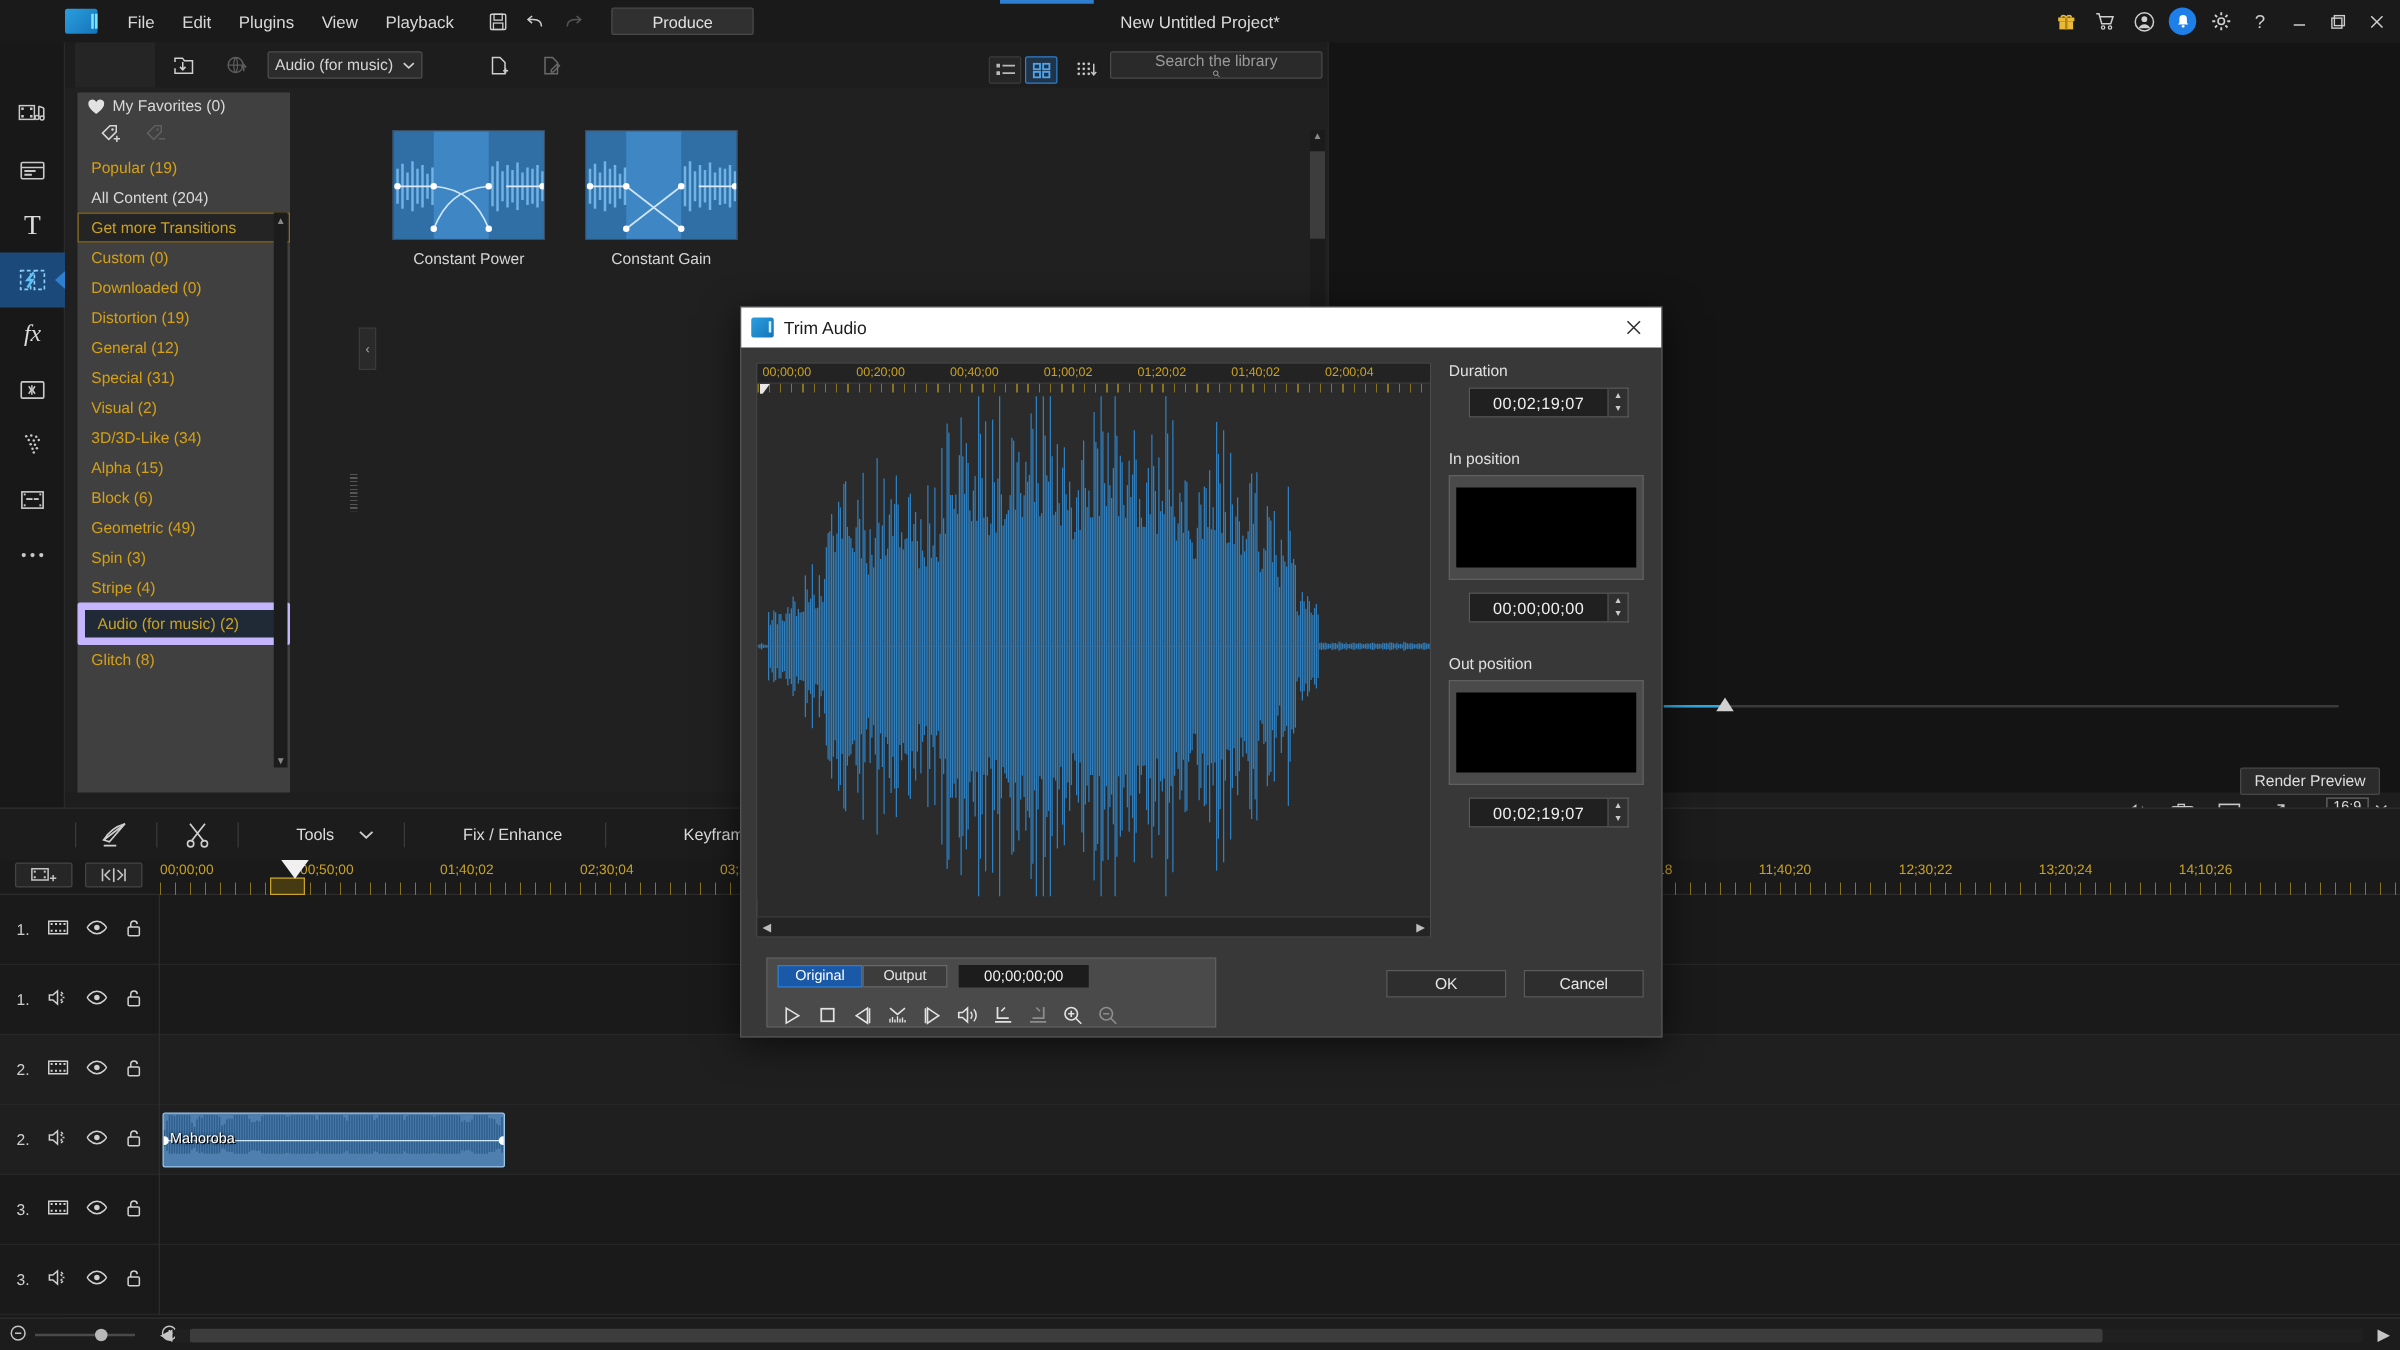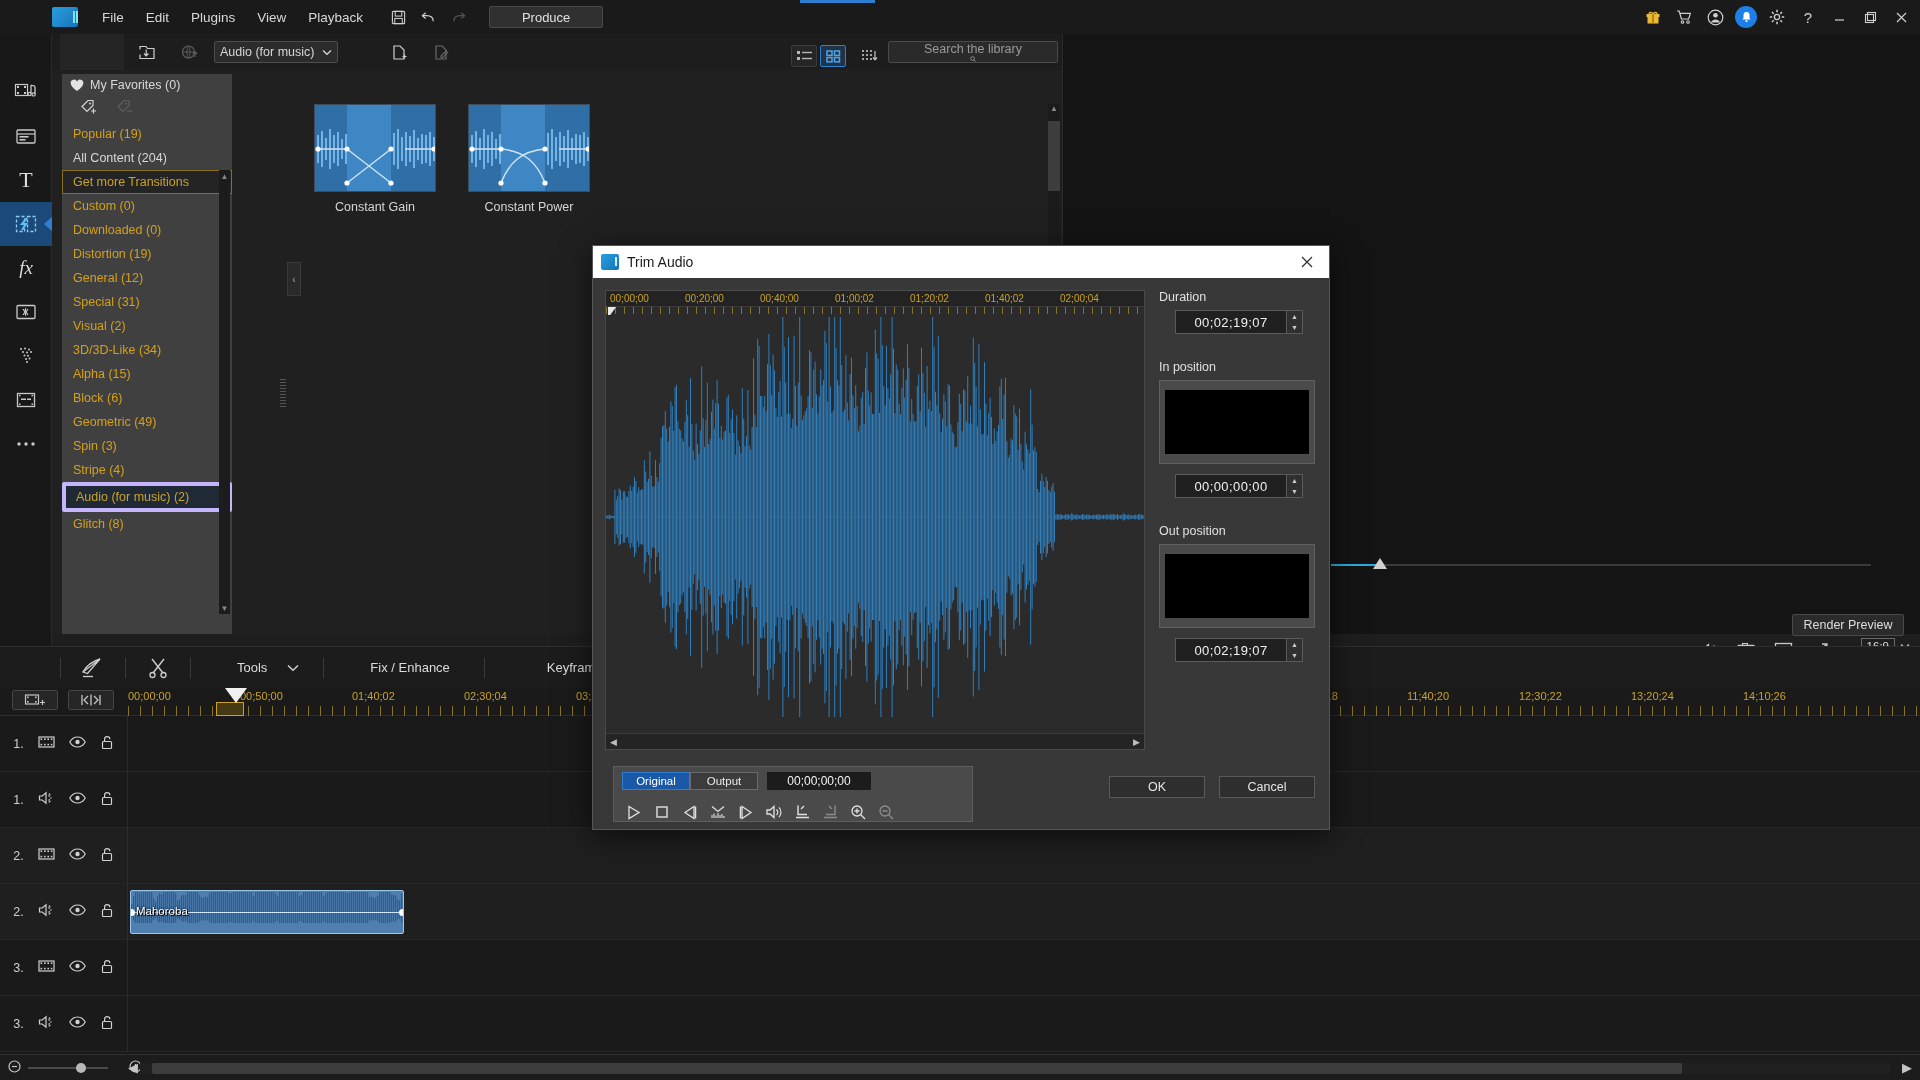--- a/index.html
+++ b/index.html
@@ -44,21 +44,21 @@
   .vbtn.sel{border-color:#2f7fd0;background:#203449;color:#4fa3e8;}
   .searchbox{width:170px;height:22px;background:#2a2a2a;border:1px solid #4a4a4a;border-radius:2px;display:flex;align-items:center;padding:0 6px;justify-content:space-between;}
   .searchbox span{font-size:12.5px;color:#9a9a9a;}
 
   .tree{position:absolute;left:10px;top:40px;width:170px;height:560px;background:#404040;font-size:12.5px;}
   .tr-fav{display:flex;align-items:center;gap:6px;padding:4px 2px 4px 8px;color:#d8d8d8;}
   .tagrow{display:flex;gap:14px;padding:2px 0 6px 18px;}
   .tr-item{padding:4px 2px 4px 10px;color:#c9a227;border:1px solid transparent;}
   .tr-item.gold{color:#d4a017;}
   .tr-item.sel-gold{border:1px solid #8a6d1d;background:#242424;}
-  .tr-item.sel-blue{border:4px solid #c4b5fd;background:#1f2a36;border-radius:2px;}
+  .tr-item.sel-blue{border:6px solid #c4b5fd;background:#1f2a36;border-radius:2px;}
   .tr-scroll{position:absolute;right:2px;top:96px;width:11px;height:444px;background:#1c1c1c;}
   .tr-scroll .up,.tr-scroll .dn{width:11px;height:12px;display:flex;align-items:center;justify-content:center;color:#888;font-size:8px;}
   .collapse-h{position:absolute;left:235px;top:228px;width:14px;height:34px;background:#2a2a2a;border:1px solid #3a3a3a;display:flex;align-items:center;justify-content:center;color:#aaa;font-size:10px;}
   .grip{position:absolute;left:228px;top:345px;width:6px;height:30px;background:repeating-linear-gradient(to bottom,#555 0 1px,transparent 1px 3px);}
 
   .thumbs{position:absolute;left:262px;top:70px;display:flex;gap:32px;}
   .thumb{width:122px;}
   .thumb .art{width:122px;height:88px;border:1px solid #3b4d5e;position:relative;overflow:hidden;background:#2e6ca3;}
   .thumb .cap{text-align:center;font-size:12.5px;margin-top:8px;color:#d5d5d5;}
   .lib-scroll{position:absolute;right:2px;top:70px;width:12px;height:520px;background:#1b1b1b;}
@@ -166,20 +166,21 @@
         </svg>
     </div>
     <div class="ticon">
       <svg width="17" height="15" viewBox="0 0 18 16">
           <path d="M4 12c0-4 3-6 7-6h4" fill="none" stroke="#555" stroke-width="1.3"></path>
           <path d="M12 3l3.5 3L12 9" fill="none" stroke="#555" stroke-width="1.3"></path>
         </svg>
     </div>
   </div>
   <div class="produce">Produce</div>
+  <div class="proj-title">New Untitled Project*</div>
   <div class="tabstrip"></div>
   <div class="tb-right">
     <div class="ic">
       <svg width="16" height="16" viewBox="0 0 16 16">
           <rect x="1.5" y="5" width="13" height="3" fill="#e8b93a"></rect>
           <rect x="2.5" y="8" width="11" height="6.5" fill="#e8b93a"></rect>
           <rect x="7" y="5" width="2" height="9.5" fill="#b8860b"></rect>
           <path d="M8 5c-1-2-4-2-4 0" fill="none" stroke="#e8b93a" stroke-width="1.3"></path>
           <path d="M8 5c1-2 4-2 4 0" fill="none" stroke="#e8b93a" stroke-width="1.3"></path>
         </svg>
@@ -448,20 +449,62 @@
     <div class="tr-scroll">
       <div class="up">▲</div>
       <div style="position:absolute;bottom:0;" class="dn">▼</div>
     </div>
   </div>
 
   <div class="collapse-h">‹</div>
   <div class="grip"></div>
 
   <div class="thumbs">
+    <div class="thumb">
+      <div class="art">
+        <svg width="122" height="88" viewBox="0 0 122 88" preserveAspectRatio="none">
+          <rect width="122" height="88" fill="#2f6fa6"></rect>
+          <rect x="32" y="0" width="44" height="88" fill="#3f86c4"></rect>
+          <g fill="#70b3e4">
+            <rect x="2" y="30" width="2" height="28"></rect>
+              <rect x="6" y="26" width="2" height="36"></rect>
+              <rect x="10" y="33" width="2" height="22"></rect>
+            <rect x="14" y="24" width="2" height="40"></rect>
+              <rect x="18" y="30" width="2" height="28"></rect>
+              <rect x="22" y="27" width="2" height="34"></rect>
+            <rect x="26" y="34" width="2" height="20"></rect>
+              <rect x="30" y="29" width="2" height="30"></rect>
+            <rect x="78" y="28" width="2" height="32"></rect>
+              <rect x="82" y="24" width="2" height="40"></rect>
+              <rect x="86" y="32" width="2" height="24"></rect>
+            <rect x="90" y="27" width="2" height="34"></rect>
+              <rect x="94" y="31" width="2" height="26"></rect>
+              <rect x="98" y="25" width="2" height="38"></rect>
+            <rect x="102" y="33" width="2" height="22"></rect>
+              <rect x="106" y="29" width="2" height="30"></rect>
+              <rect x="110" y="30" width="2" height="28"></rect>
+            <rect x="114" y="27" width="2" height="34"></rect>
+              <rect x="118" y="32" width="2" height="24"></rect>
+          </g>
+          <path d="M2 44h30" stroke="#dce9f5" stroke-width="1.4"></path>
+          <path d="M90 44h30" stroke="#dce9f5" stroke-width="1.4"></path>
+          <path d="M32 44C56 46 68 58 76 78" stroke="#cfe5f7" stroke-width="1.4" fill="none"></path>
+          <path d="M32 78C40 58 52 46 76 44" stroke="#cfe5f7" stroke-width="1.4" fill="none"></path>
+          <g fill="#ffffff">
+              <circle cx="3" cy="44" r="2.6"></circle>
+              <circle cx="32" cy="44" r="2.6"></circle>
+              <circle cx="76" cy="44" r="2.6"></circle>
+              <circle cx="119" cy="44" r="2.6"></circle>
+              <circle cx="32" cy="78" r="2.6"></circle>
+              <circle cx="76" cy="78" r="2.6"></circle>
+            </g>
+        </svg>
+      </div>
+      <div class="cap">Constant Power</div>
+    </div>
     <div class="thumb">
       <div class="art">
         <svg width="122" height="88" viewBox="0 0 122 88" preserveAspectRatio="none">
           <rect width="122" height="88" fill="#2f6fa6"></rect>
           <rect x="32" y="0" width="44" height="88" fill="#3f86c4"></rect>
           <g fill="#70b3e4">
             <rect x="2" y="30" width="2" height="28"></rect>
               <rect x="6" y="26" width="2" height="36"></rect>
               <rect x="10" y="33" width="2" height="22"></rect>
             <rect x="14" y="24" width="2" height="40"></rect>
@@ -489,62 +532,20 @@
               <circle cx="3" cy="44" r="2.6"></circle>
               <circle cx="32" cy="44" r="2.6"></circle>
               <circle cx="76" cy="44" r="2.6"></circle>
               <circle cx="119" cy="44" r="2.6"></circle>
               <circle cx="32" cy="78" r="2.6"></circle>
               <circle cx="76" cy="78" r="2.6"></circle>
             </g>
         </svg>
       </div>
       <div class="cap">Constant Gain</div>
-    </div>
-    <div class="thumb">
-      <div class="art">
-        <svg width="122" height="88" viewBox="0 0 122 88" preserveAspectRatio="none">
-          <rect width="122" height="88" fill="#2f6fa6"></rect>
-          <rect x="32" y="0" width="44" height="88" fill="#3f86c4"></rect>
-          <g fill="#70b3e4">
-            <rect x="2" y="30" width="2" height="28"></rect>
-              <rect x="6" y="26" width="2" height="36"></rect>
-              <rect x="10" y="33" width="2" height="22"></rect>
-            <rect x="14" y="24" width="2" height="40"></rect>
-              <rect x="18" y="30" width="2" height="28"></rect>
-              <rect x="22" y="27" width="2" height="34"></rect>
-            <rect x="26" y="34" width="2" height="20"></rect>
-              <rect x="30" y="29" width="2" height="30"></rect>
-            <rect x="78" y="28" width="2" height="32"></rect>
-              <rect x="82" y="24" width="2" height="40"></rect>
-              <rect x="86" y="32" width="2" height="24"></rect>
-            <rect x="90" y="27" width="2" height="34"></rect>
-              <rect x="94" y="31" width="2" height="26"></rect>
-              <rect x="98" y="25" width="2" height="38"></rect>
-            <rect x="102" y="33" width="2" height="22"></rect>
-              <rect x="106" y="29" width="2" height="30"></rect>
-              <rect x="110" y="30" width="2" height="28"></rect>
-            <rect x="114" y="27" width="2" height="34"></rect>
-              <rect x="118" y="32" width="2" height="24"></rect>
-          </g>
-          <path d="M2 44h30" stroke="#dce9f5" stroke-width="1.4"></path>
-          <path d="M90 44h30" stroke="#dce9f5" stroke-width="1.4"></path>
-          <path d="M32 44C56 46 68 58 76 78" stroke="#cfe5f7" stroke-width="1.4" fill="none"></path>
-          <path d="M32 78C40 58 52 46 76 44" stroke="#cfe5f7" stroke-width="1.4" fill="none"></path>
-          <g fill="#ffffff">
-              <circle cx="3" cy="44" r="2.6"></circle>
-              <circle cx="32" cy="44" r="2.6"></circle>
-              <circle cx="76" cy="44" r="2.6"></circle>
-              <circle cx="119" cy="44" r="2.6"></circle>
-              <circle cx="32" cy="78" r="2.6"></circle>
-              <circle cx="76" cy="78" r="2.6"></circle>
-            </g>
-        </svg>
-      </div>
-      <div class="cap">Constant Power</div>
     </div>
   </div>
   <div class="lib-scroll">
     <div style="text-align:center;color:#888;font-size:8px;">▲</div>
     <div class="thumbv"></div>
   </div>
 </div>
 
 <div class="preview">
   <div class="pv-slider" style="left:268px;top:526px;">

